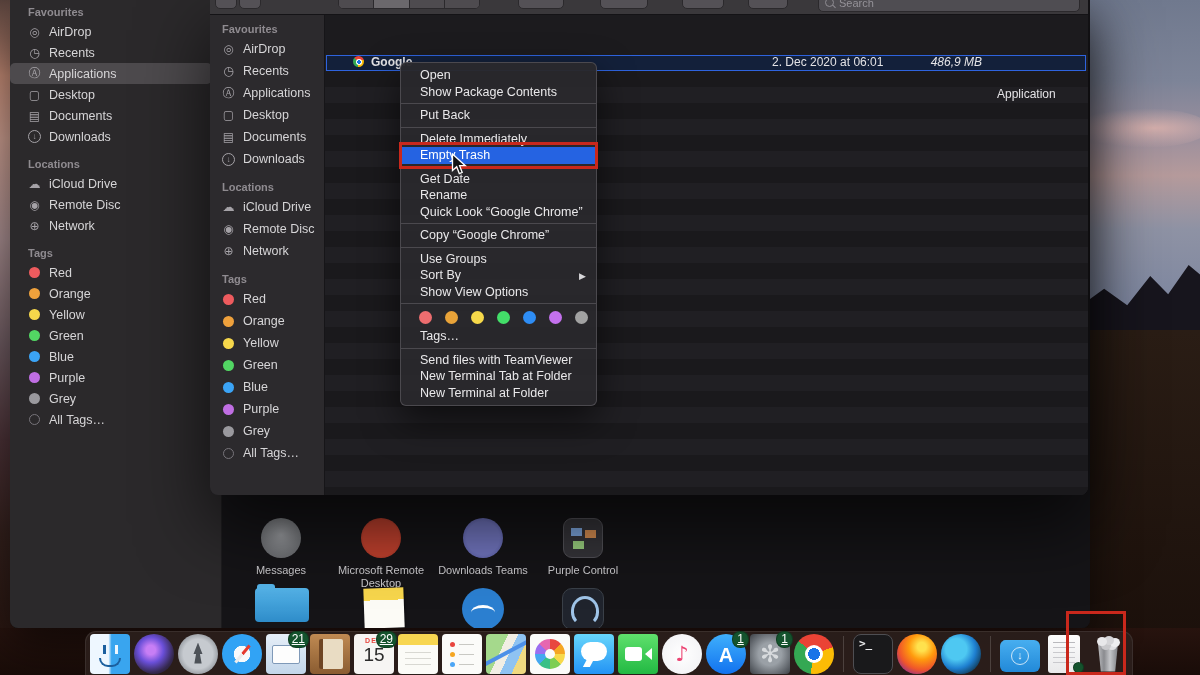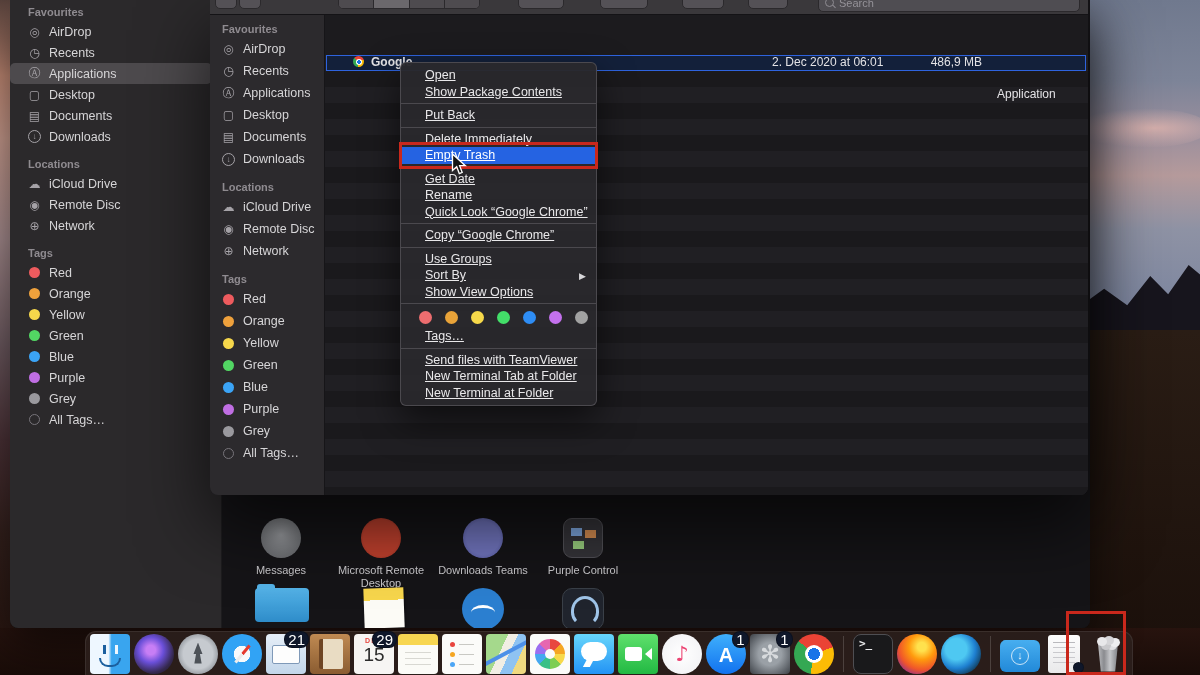--- a/index.html
+++ b/index.html
@@ -90,45 +90,45 @@
   .rows{position:absolute;top:40px;left:0;right:0;bottom:0;
     background:repeating-linear-gradient(180deg,#201f23 0 16px,#1a191c 16px 32px);}
   .row-selected{position:absolute;top:0;left:1px;right:2px;height:16px;background:#13203a;
     border:1.5px solid #2e63de;box-sizing:border-box;font-size:12px;color:#e3e2e5;}
   .row-selected span{position:absolute;top:0;line-height:13px;white-space:nowrap;}
   .chrome-ico{position:absolute;left:26px;top:1px;width:11px;height:11px;border-radius:50%;
     background:conic-gradient(from -50deg,#ea4335 0 120deg,#fbbc05 120deg 240deg,#34a853 240deg);}
   .chrome-ico::after{content:"";position:absolute;inset:2.5px;border-radius:50%;
     background:radial-gradient(circle,#1a73e8 0 2px,#fff 2px);}
   .cell-name{left:44px;font-weight:600;}
-  .cell-date{left:445px;} .cell-size{left:575px;width:80px;text-align:right;} .cell-kind{left:670px;margin-top:32px;}
+  .cell-date{left:445px;} .cell-size{left:575px;width:80px;text-align:right;font-style:italic;} .cell-kind{left:670px;margin-top:32px;}
   
   .context-menu{position:absolute;left:400px;top:62px;width:197px;box-sizing:border-box;
     background:rgba(41,40,44,.97);border:1px solid rgba(128,126,132,.4);border-radius:6px;
     box-shadow:0 14px 36px rgba(0,0,0,.6);padding:4px 0;z-index:10;font-size:12.5px;color:#e9e8ea;}
-  .mi{position:relative;height:16.5px;line-height:16.5px;padding:0 10px 0 24px;white-space:nowrap;text-decoration:underline;}
+  .mi{position:relative;height:16.5px;line-height:16.5px;padding:0 10px 0 19px;white-space:nowrap;}
   .mi.hl{color:#fff;}
   .mi .sub{position:absolute;right:10px;top:1px;font-size:9px;color:#d8d7da;}
   .menu-sep{height:1px;background:#4b494e;margin:3px 0;}
   .tags-row{display:flex;gap:13px;padding:4px 0 4px 18px;align-items:center;}
   .tdot{width:13px;height:13px;border-radius:50%;}
   .anno-box{position:absolute;left:-2px;right:-2px;top:-5px;bottom:-5px;border:3px solid #c9281c;pointer-events:none;z-index:3;}
   
   .cursor{position:absolute;left:451px;top:153px;z-index:40;}
   .anno-dock{position:absolute;left:1066px;top:611px;width:60px;height:64px;border:3px solid #c9281c;
     box-sizing:border-box;z-index:30;pointer-events:none;}
   
   .dock{position:absolute;left:85px;top:631px;width:1048px;height:44px;box-sizing:border-box;
     background:rgba(44,32,29,.88);border:1px solid rgba(255,255,255,.08);border-bottom:none;
     border-radius:11px 11px 0 0;display:flex;align-items:center;justify-content:center;gap:4px;z-index:20;}
   .dock-item{position:relative;width:40px;height:40px;flex:none;}
   .dock-icon{position:absolute;inset:0;border-radius:4px;overflow:hidden;}
   .dock-sep{width:1px;height:36px;background:rgba(255,255,255,.16);margin:0 5px;flex:none;}
-  .badge{position:absolute;top:-3px;right:-3px;min-width:9px;height:15px;border-radius:8px;background:#0f172a;
-    color:#fff;font-size:15px;line-height:15px;text-align:center;padding:0 3px;z-index:2;border:1px solid rgba(0,0,0,.25);}
+  .badge{position:absolute;top:-3px;right:-3px;min-width:9px;height:15px;border-radius:8px;background:#14532d;
+    color:#fff;font-size:12px;line-height:15px;text-align:center;padding:0 3px;z-index:2;border:1px solid rgba(0,0,0,.25);text-decoration:underline;}
   .badge:empty{min-width:9px;width:9px;height:9px;padding:0;border-radius:6px;top:28px;right:0;}
   .di-finder{background:linear-gradient(90deg,#eef7ff 0 46%,#39a5ef 54%);}
   .di-finder::before{content:"";position:absolute;top:11px;left:13px;width:3px;height:9px;background:#1b5f9e;box-shadow:12px 0 #eef7ff;}
   .di-finder::after{content:"";position:absolute;left:9px;right:9px;bottom:7px;height:9px;border:2.5px solid #1b5f9e;
     border-top:none;border-radius:0 0 11px 11px;box-sizing:border-box;}
   .di-siri{border-radius:50%;background:radial-gradient(circle at 42% 40%,#c77ef5 0 14%,#6a4fd8 38%,#35294f 68%,#16121f 100%);}
   .di-launchpad{border-radius:50%;background:radial-gradient(circle,#c6cacf 0 52%,#8b9096 80%,#70757b 100%);}
   .di-launchpad::after{content:"";position:absolute;left:13px;top:9px;width:14px;height:21px;background:#4d5258;
     clip-path:polygon(50% 0,82% 55%,64% 55%,76% 100%,24% 100%,36% 55%,18% 55%);}
   .di-safari{border-radius:50%;background:radial-gradient(circle,#f8fafc 0 28%,#31a3f5 30%);}

